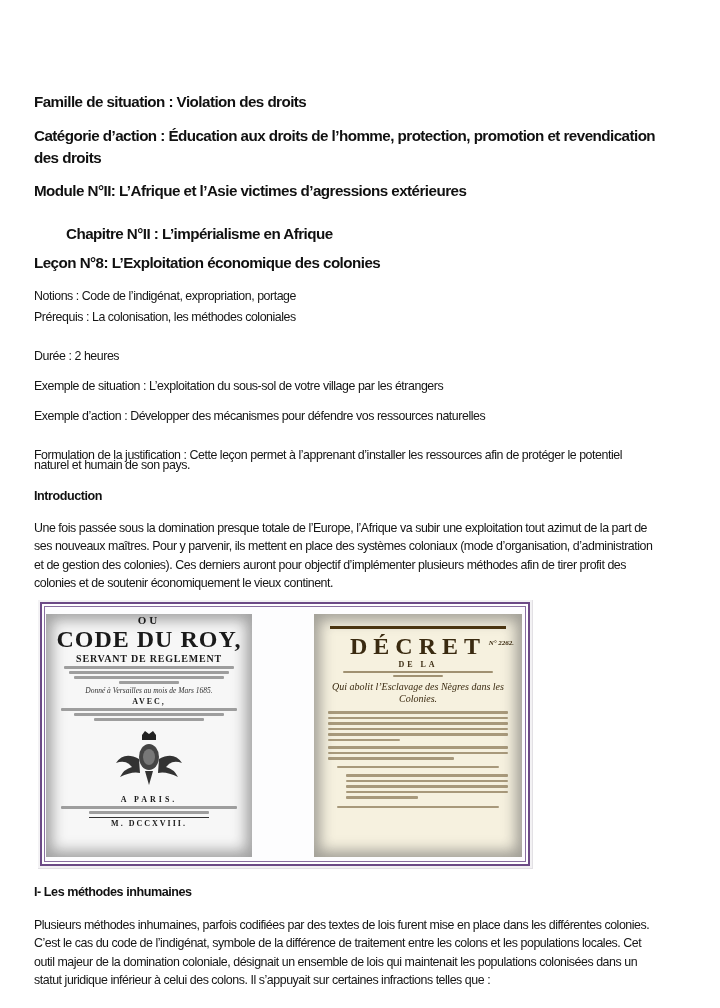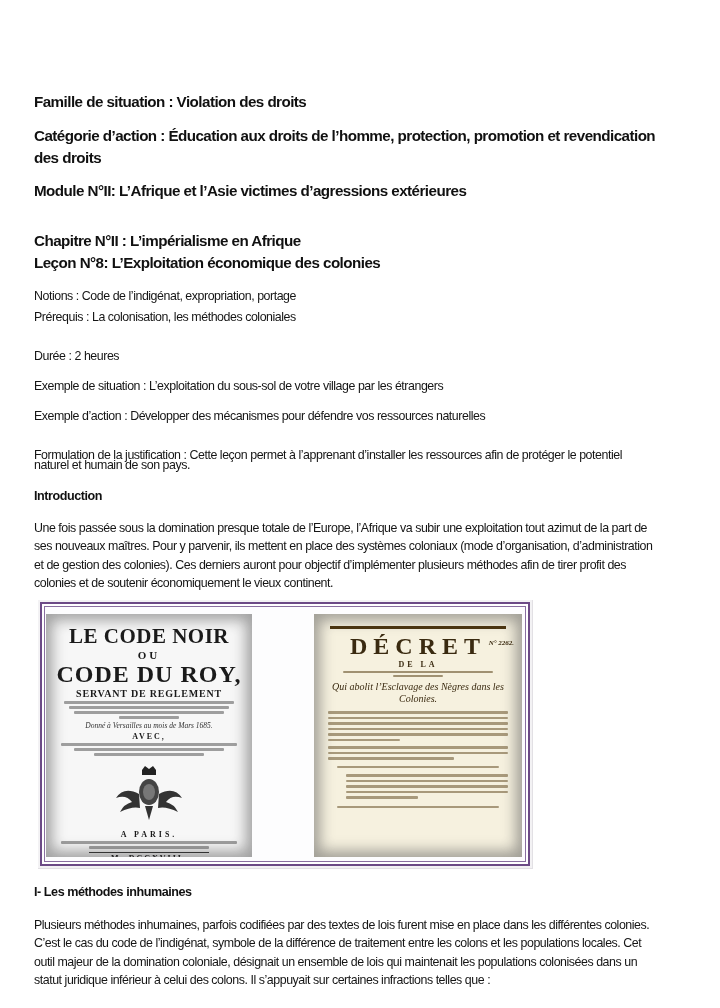--- a/index.html
+++ b/index.html
@@ -58,21 +58,21 @@
 </style>
 </head>
 <body>
 
 <div class="page">
 
   <div class="line h" style="top:93px;">Famille de situation : Violation des droits</div>
   <div class="line h" style="top:127px;">Catégorie d’action : Éducation aux droits de l’homme, protection, promotion et revendication</div>
   <div class="line h" style="top:149px;">des droits</div>
   <div class="line h" style="top:182px;">Module N°II: L’Afrique et l’Asie victimes d’agressions extérieures</div>
-  <div class="line h" style="top:232px;">Chapitre N°II : L’impérialisme en Afrique</div>
+  <div class="line h" style="top:225px;margin-left:32px;">Chapitre N°II : L’impérialisme en Afrique</div>
   <div class="line h" style="top:254px;">Leçon N°8: L’Exploitation économique des colonies</div>
 
   <div class="line p" style="top:289px;">Notions : Code de  l’indigénat, expropriation, portage</div>
   <div class="line p" style="top:310px;">Prérequis : La colonisation, les méthodes coloniales</div>
   <div class="line p" style="top:349px;">Durée : 2 heures</div>
   <div class="line p" style="top:379px;">Exemple de situation : L’exploitation du sous-sol de votre village par les étrangers</div>
   <div class="line p" style="top:409px;">Exemple  d’action : Développer des mécanismes pour défendre vos ressources naturelles</div>
   <div class="line p" style="top:448px;">Formulation de la justification : Cette leçon permet à l’apprenant d’installer les ressources afin de protéger le potentiel</div>
   <div class="line p" style="top:458px;">naturel et humain de son pays.</div>
 
@@ -81,21 +81,20 @@
     <span class="row">Une fois passée sous la domination presque totale de l’Europe, l’Afrique va subir une exploitation tout azimut de la part de</span>
     <span class="row">ses nouveaux maîtres. Pour y parvenir, ils mettent en place des systèmes coloniaux (mode d’organisation, d’administration</span>
     <span class="row">et de gestion des colonies). Ces derniers auront pour objectif d’implémenter plusieurs méthodes afin de tirer profit des</span>
     <span class="row">colonies et de soutenir économiquement le vieux continent.</span>
   </div>
 
   <div class="figure">
     <div class="figure-inner">
 
       <div class="poster poster-left">
-        <div class="pl-t1">LE CODE NOIR</div>
         <div class="pl-t2">OU</div>
         <div class="pl-t3">CODE DU ROY,</div>
         <div class="pl-t4">SERVANT DE REGLEMENT</div>
         <div class="fake" style="width:170px;"></div>
         <div class="fake" style="width:160px;"></div>
         <div class="fake" style="width:150px;"></div>
         <div class="fake" style="width:60px;"></div>
         <div class="pl-small">Donné à Versailles au mois de Mars 1685.</div>
         <div class="pl-avec">AVEC,</div>
         <div class="fake" style="width:176px;"></div>

